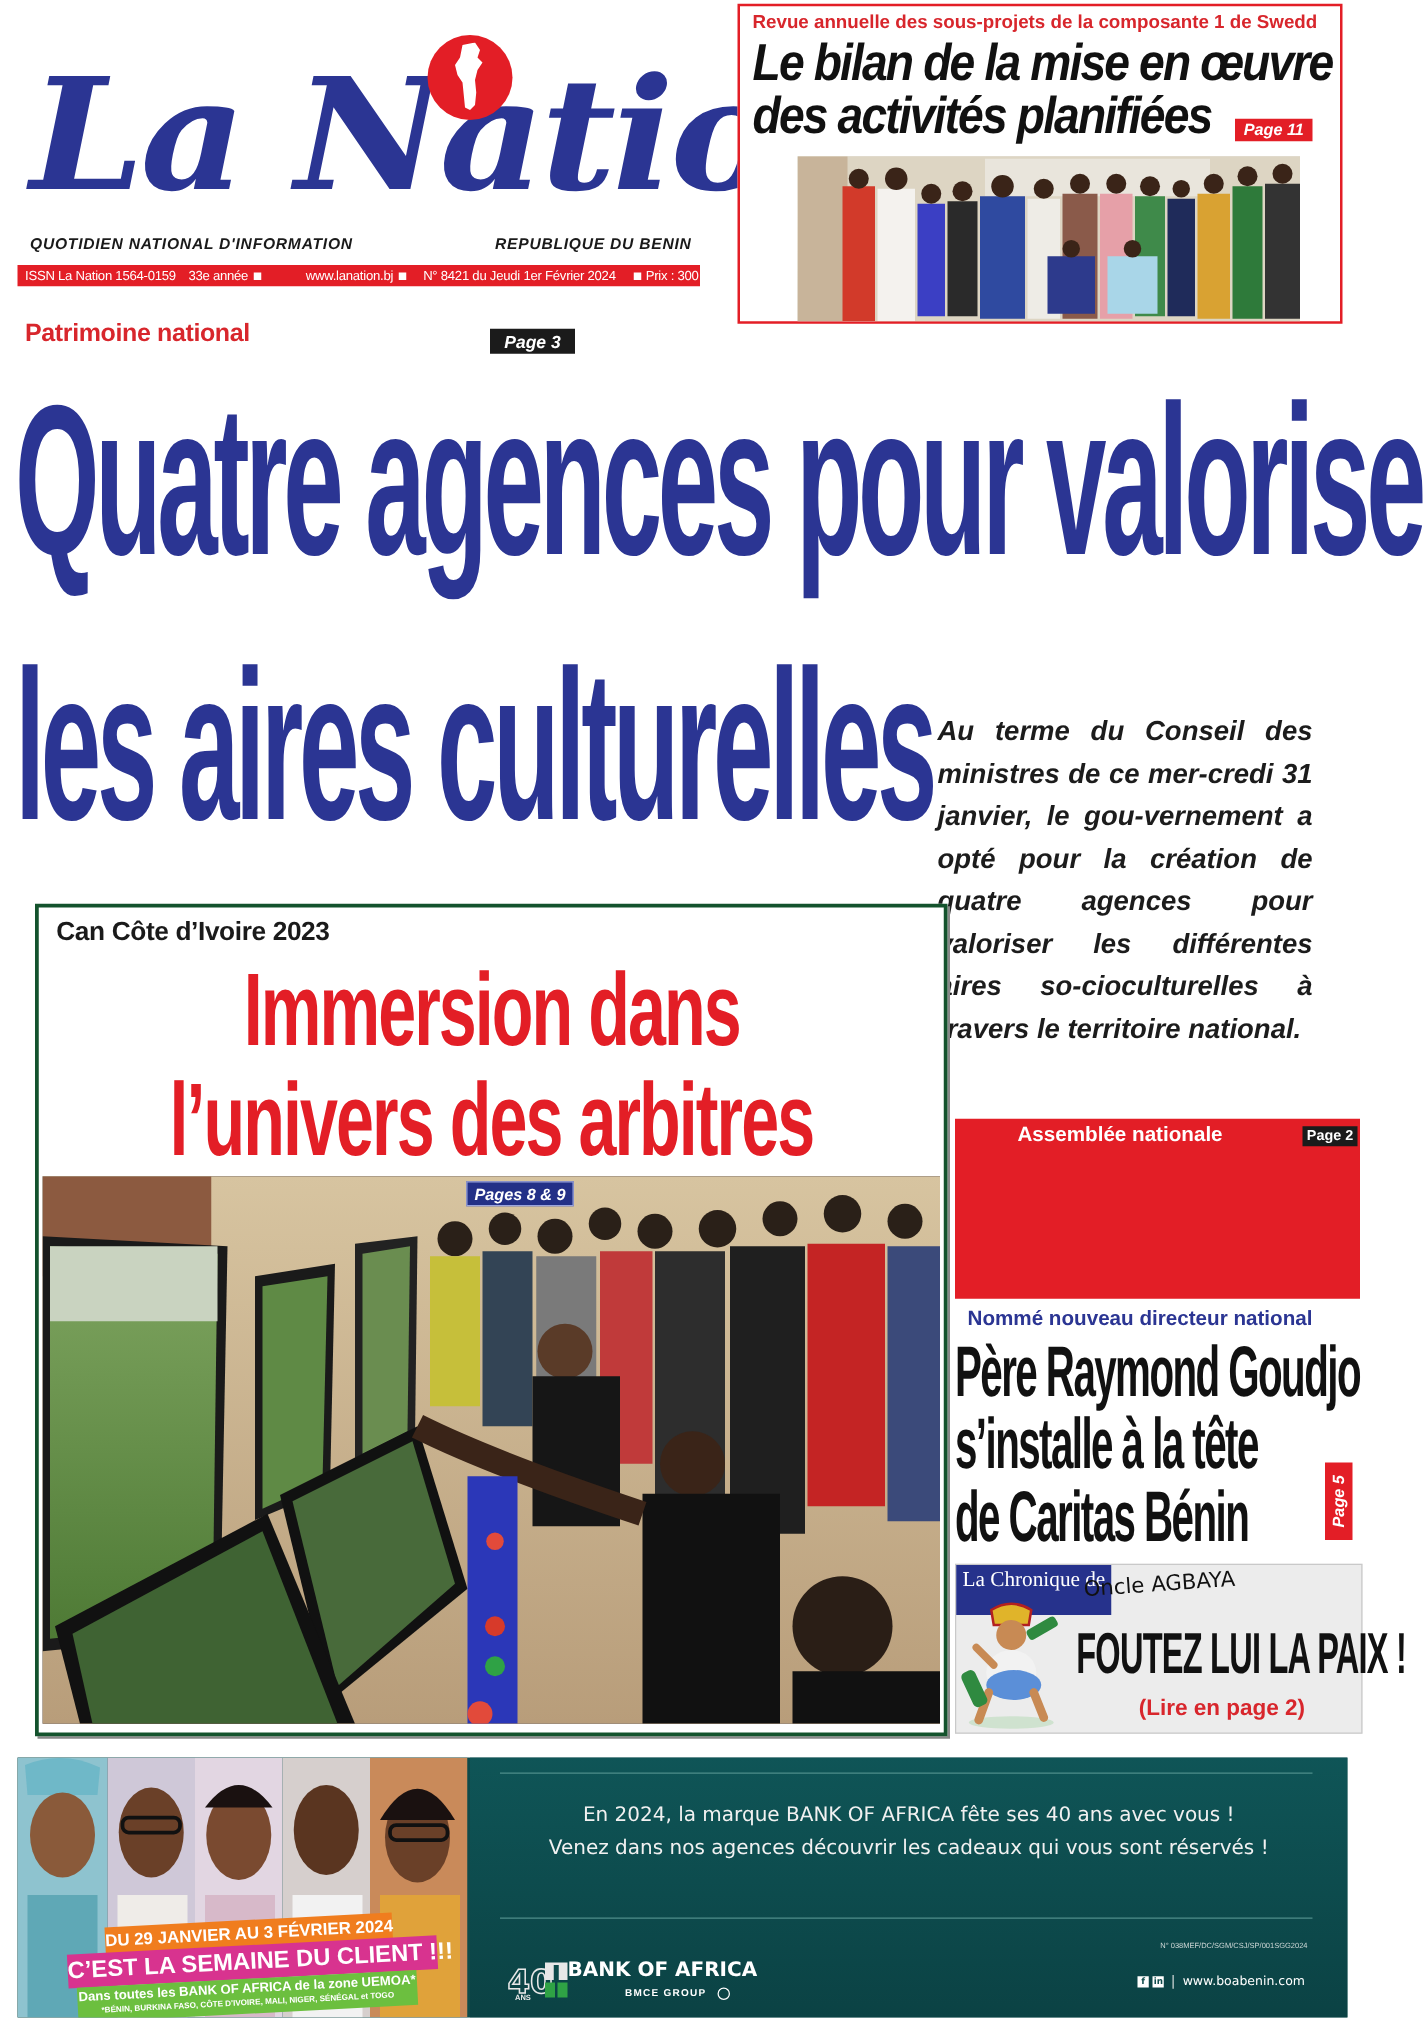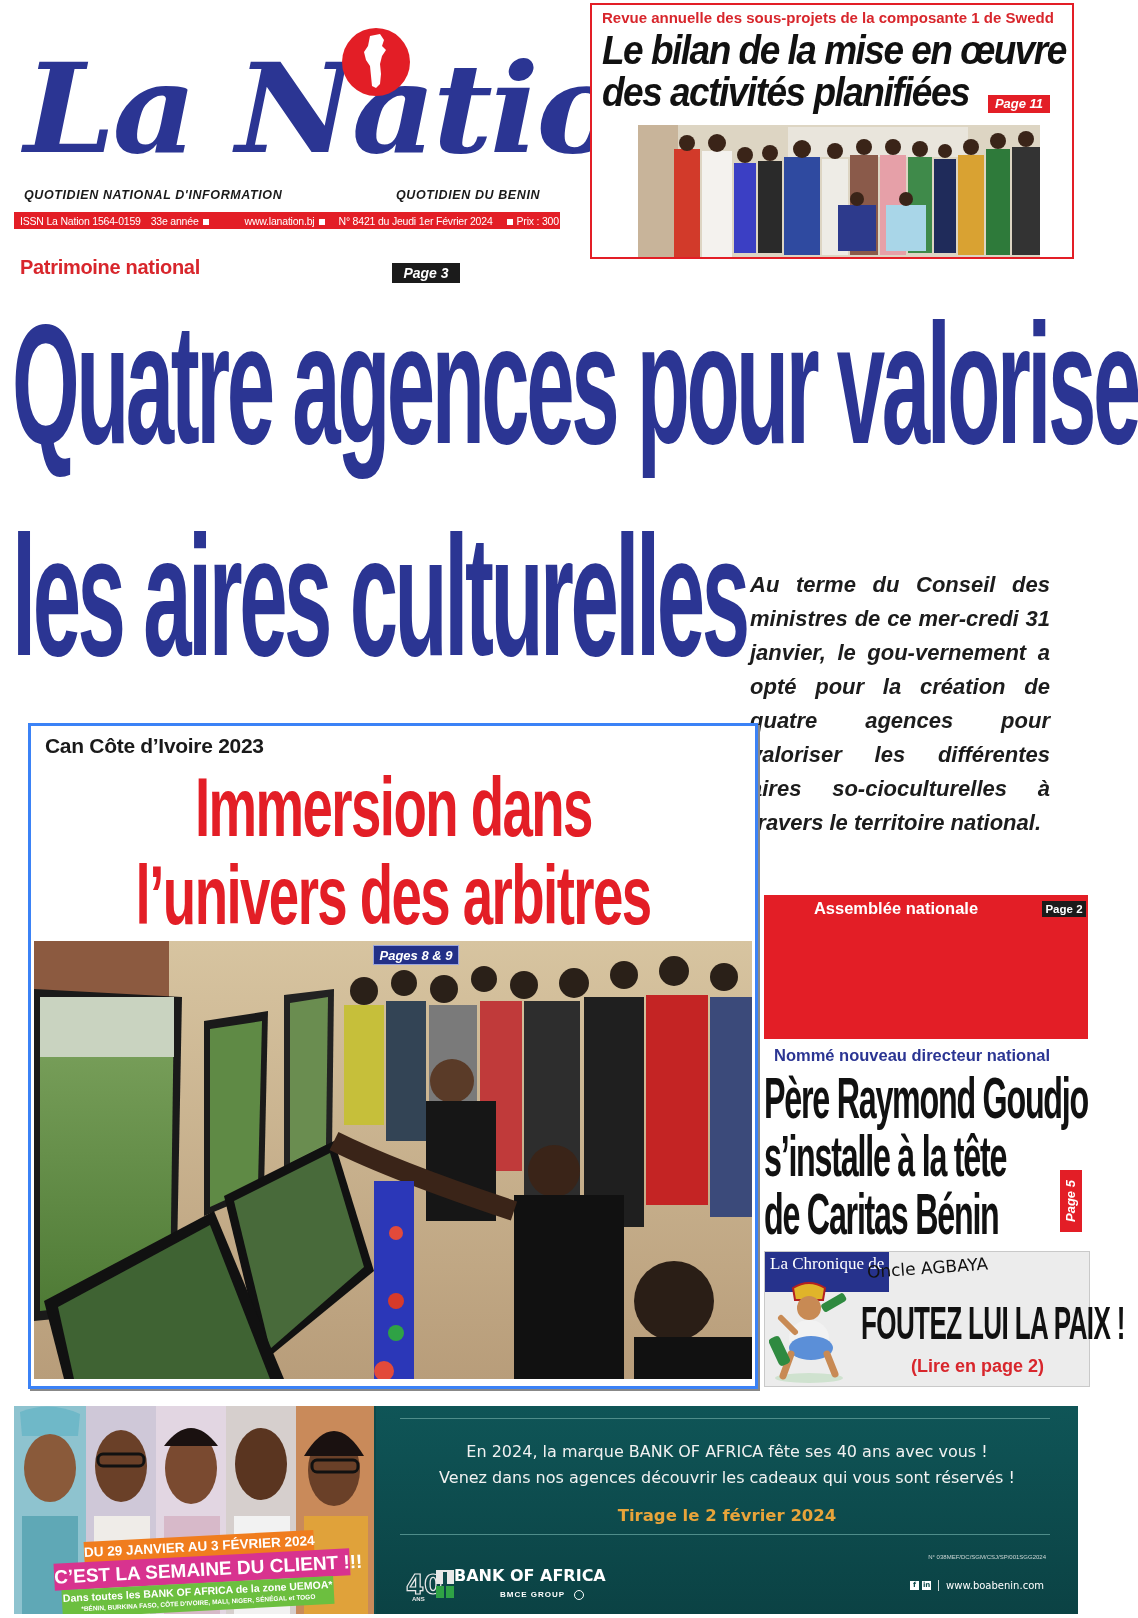--- a/index.html
+++ b/index.html
@@ -76,21 +76,21 @@
   .lead-title .l2 { display: block; }
   .lead-deck {
     left: 750px; top: 568px; width: 300px;
     font-family: "Liberation Sans", sans-serif; font-weight: bold; font-style: italic;
     font-size: 22px; line-height: 34px; color: #1c1c1c; text-align: justify;
   }
 
   
   .can-box {
     left: 28px; top: 723px; width: 730px; height: 666px;
-    border: 3px solid #3b82f6; background: #fff;
+    border: 3px solid #14532d; background: #fff;
     box-shadow: 2px 2px 0 #888;
   }
   .can-kicker { position: absolute; left: 14px; top: 8px; font-size: 21px; font-weight: bold; color: #1a1a1a; letter-spacing: -0.3px; }
   .can-title {
     position: absolute; left: 0; top: 30px; width: 724px; text-align: center;
     font-family: "Liberation Sans", sans-serif; font-weight: bold; color: #e31e26;
     font-size: 70px; line-height: 88px; letter-spacing: -2px;
   }
   .can-title span { display: inline-block; transform: scaleX(0.78) scaleY(1.18); transform-origin: center top; white-space: nowrap; }
   .can-photo {
@@ -191,21 +191,21 @@
 
 <div class="abs logo-wrap">
   <div class="logo-text">La Nation</div>
   <div class="logo-dot">
     <svg width="32" height="56" viewBox="0 0 32 56">
       <path d="M10 2 L20 0 L24 6 L22 12 L26 16 L22 22 L20 30 L21 40 L20 50 L16 54 L12 52 L11 42 L10 32 L6 26 L4 18 L8 12 Z" fill="#ffffff"></path>
     </svg>
   </div>
 </div>
 <div class="abs tagline-left">QUOTIDIEN  NATIONAL  D'INFORMATION</div>
-<div class="abs tagline-right">QUOTIDIEN DU BENIN</div>
+<div class="abs tagline-right">REPUBLIQUE DU BENIN</div>
 <div class="abs info-bar">
   <span>ISSN La Nation 1564-0159</span>
   <span><span>33e année</span><span class="sq"></span></span>
   <span style="margin-left:22px"><span>www.lanation.bj</span><span class="sq"></span></span>
   <span>N° 8421  du Jeudi 1er Février 2024</span>
   <span><span class="sq"></span><span>Prix : 300 F CFA</span></span>
 </div>
 
 <div class="abs teaser">
   <div class="teaser-kicker">Revue annuelle des sous-projets de la composante 1 de Swedd</div>
@@ -395,21 +395,20 @@
   <div class="ad-ribbon-main">C’EST LA SEMAINE DU CLIENT !!!</div>
   <div class="ad-ribbon-sub">
     <span>Dans toutes les BANK OF AFRICA de la zone UEMOA*</span>
     <span class="small">*BÉNIN, BURKINA FASO, CÔTE D'IVOIRE, MALI, NIGER, SÉNÉGAL et TOGO</span>
   </div>
 
   <div class="ad-text">
     <div class="ad-rule" style="top:12px"></div>
     <div class="ad-line" style="top:20px">En 2024, la marque BANK OF AFRICA fête ses 40 ans avec vous !</div>
     <div class="ad-line" style="top:46px">Venez dans nos agences découvrir les cadeaux qui vous sont réservés !</div>
-    <div class="ad-tirage" style="top:100px">Tirage le 2 février 2024</div>
     <div class="ad-rule" style="top:128px"></div>
     <div class="ad-legal">N° 038MEF/DC/SGM/CSJ/SP/001SGG2024</div>
 
     <div class="ad-logo">
       <svg width="50" height="40" viewBox="0 0 50 40">
         <text x="0" y="30" font-family="DejaVu Sans, sans-serif" font-weight="bold" font-size="26" fill="none" stroke="#e8e8e8" stroke-width="1.2">40</text>
         <rect x="30" y="6" width="18" height="14" fill="#e8e8e8"></rect>
         <rect x="37" y="8" width="4" height="12" fill="#0d4a4b"></rect>
         <rect x="30" y="22" width="8" height="12" fill="#2fa245"></rect>
         <rect x="40" y="22" width="8" height="12" fill="#2fa245"></rect>

